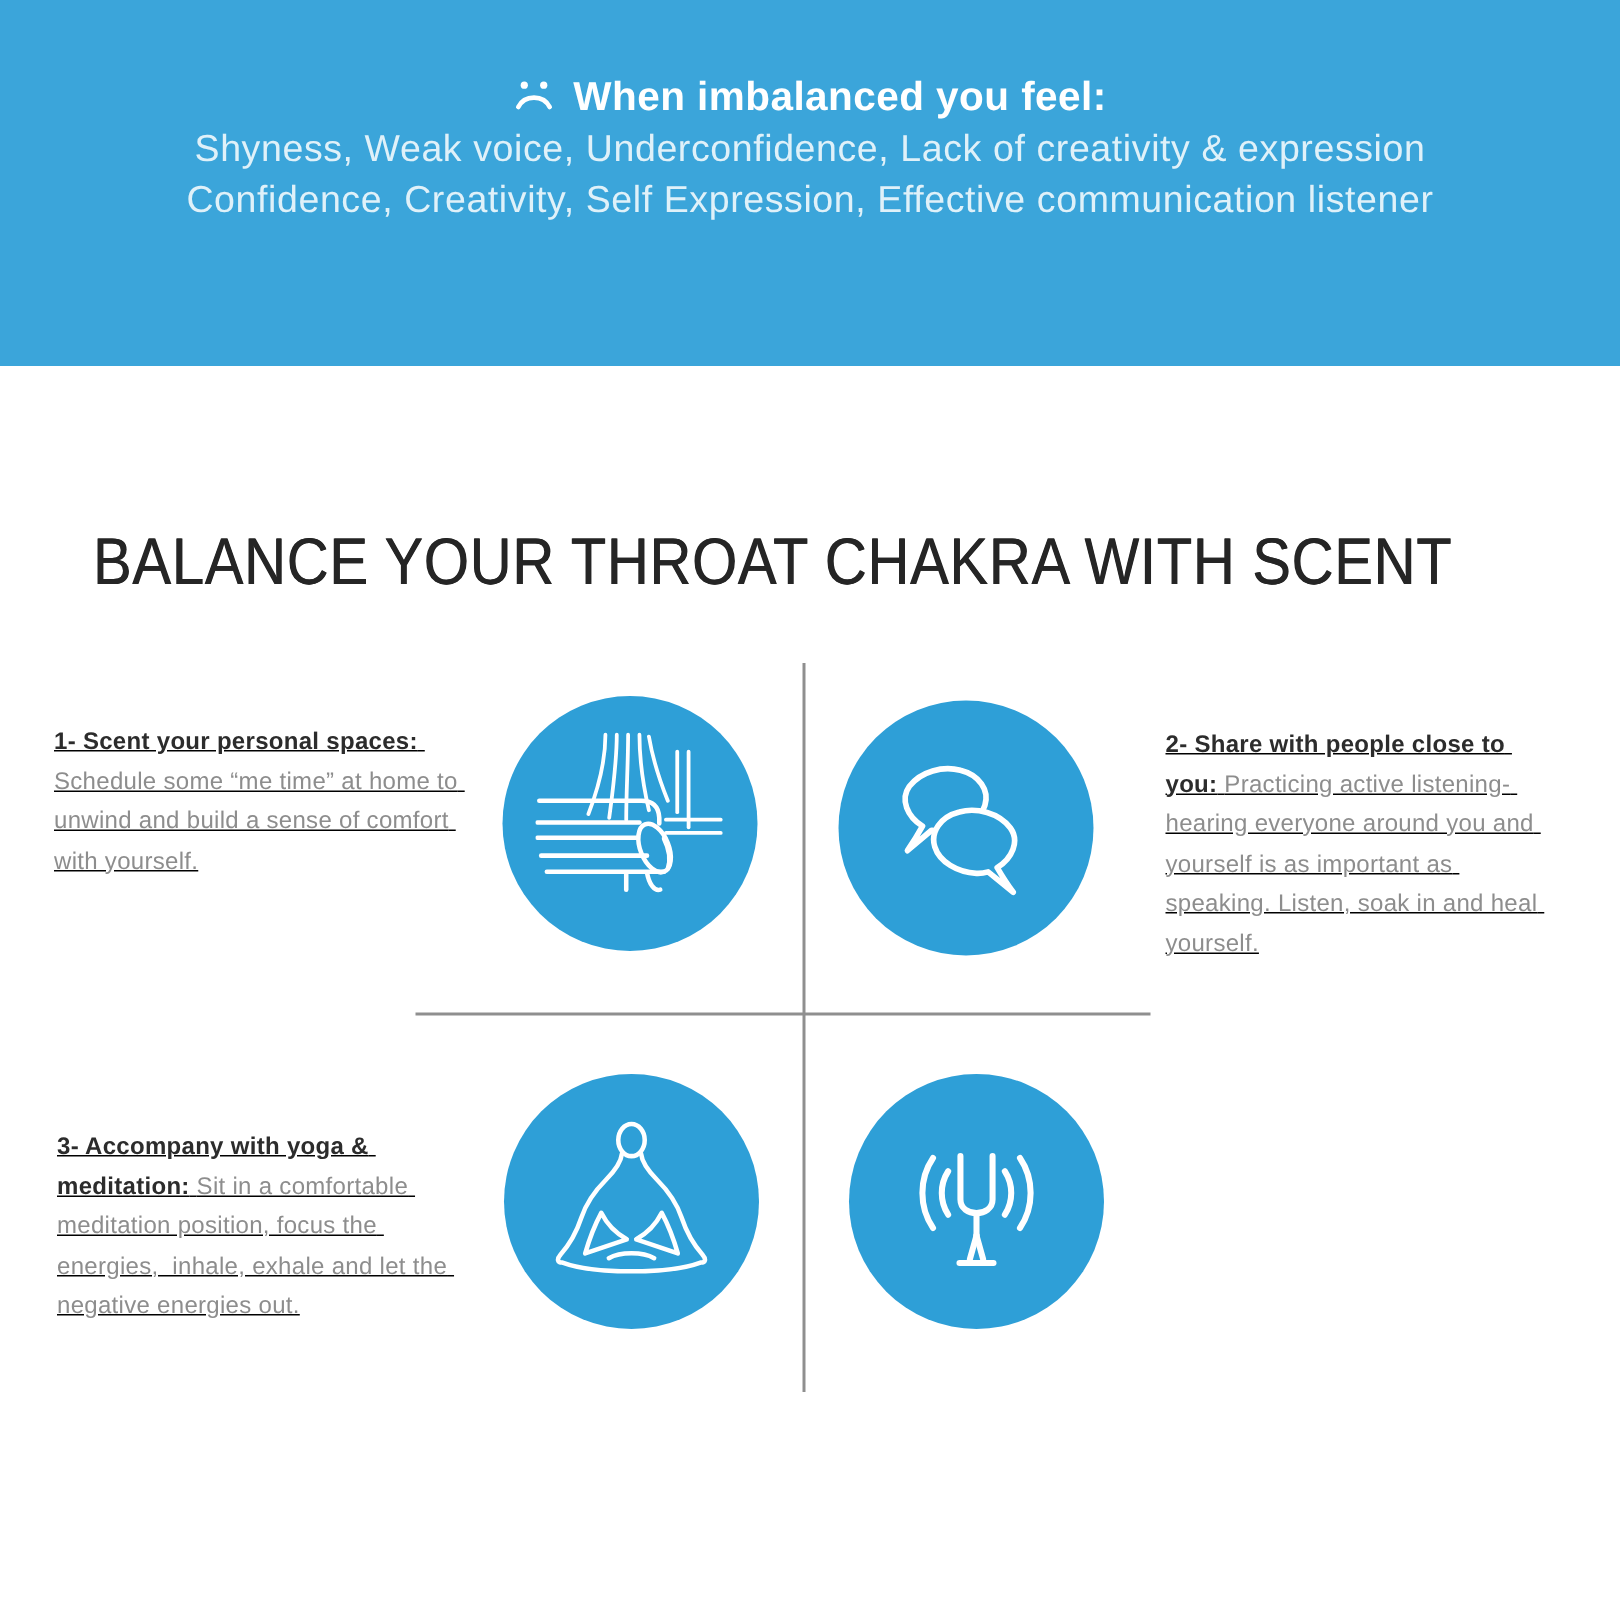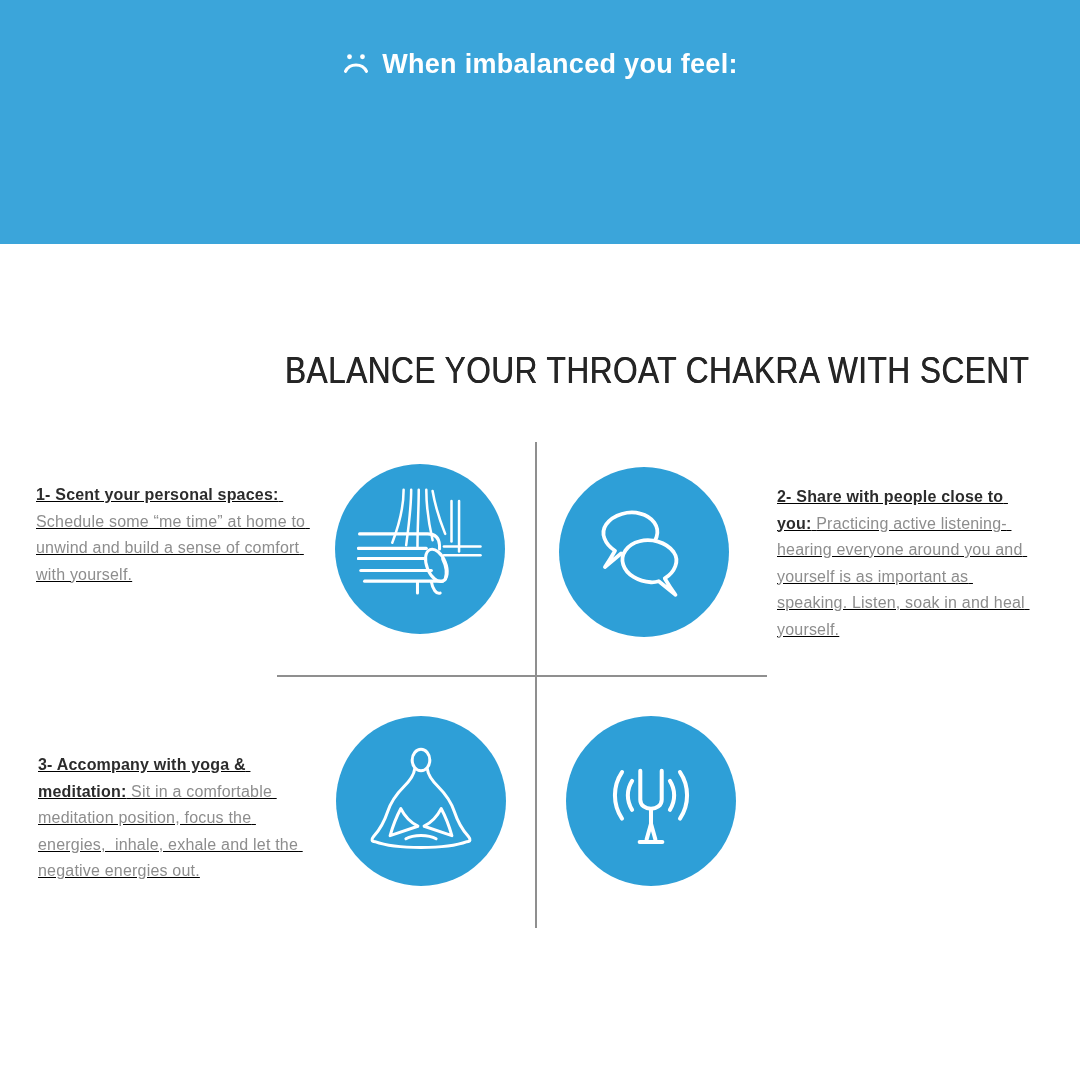--- a/index.html
+++ b/index.html
@@ -31,23 +31,23 @@
     margin-top:4px;
     color:rgba(255,255,255,.84);
     font-size:25px;line-height:30px;letter-spacing:.4px;
     text-align:center;width:1000px;
   }
   .banner-group2{margin-top:30px;}
   .face-icon{display:block;}
 
   
   .main-title{
-    position:absolute;top:350px;left:0;width:1080px;text-align:right;
+    position:absolute;top:350px;left:0;width:1080px;text-align:left;
     color:var(--title-dark,#252525);
-    font-size:36px;font-weight:400;letter-spacing:.5px;
+    font-size:44px;font-weight:400;letter-spacing:.5px;
     text-shadow:.5px 0 0 currentColor; 
   }
   .main-title .squeeze{display:inline-block;transform:scaleX(.88);transform-origin:50% 50%;white-space:nowrap;}
 
   
   .divider-v{position:absolute;left:535px;top:442px;width:2px;height:492px;background:var(--divider-gray,#8F8F8F);}
   .divider-h{position:absolute;left:277px;top:675px;width:490px;height:2px;background:var(--divider-gray,#8F8F8F);}
 
   
   .circle{
@@ -75,21 +75,23 @@
 
   <header class="banner">
     <div class="banner-title-row">
       <svg class="face-icon" width="28" height="23" viewBox="0 0 26 22">
         <circle cx="6.8" cy="3.6" r="2.3" fill="#fff"></circle>
         <circle cx="19.2" cy="3.6" r="2.3" fill="#fff"></circle>
         <path d="M3,17.5 C7,9.5 19,9.5 23,17.5" fill="none" stroke="#fff" stroke-width="3" stroke-linecap="round"></path>
       </svg>
       <span>When imbalanced you feel:</span>
     </div>
+    <div class="banner-sub">Shyness, Weak voice, Underconfidence, Lack of creativity &amp; expression</div>
 
+    <div class="banner-sub">Confidence, Creativity, Self Expression, Effective communication listener</div>
   </header>
 
   <h1 class="main-title">
     <span class="squeeze">BALANCE YOUR THROAT CHAKRA WITH SCENT</span>
   </h1>
 
   <div class="divider-v"></div>
   <div class="divider-h"></div>
 
   <p class="tip" style="left:36px;top:482px;width:270px;"><span class="tip-h">1- Scent your personal spaces:</span><span class="tip-b">Schedule some “me time” at home to unwind and build a sense of comfort with yourself.</span></p>

